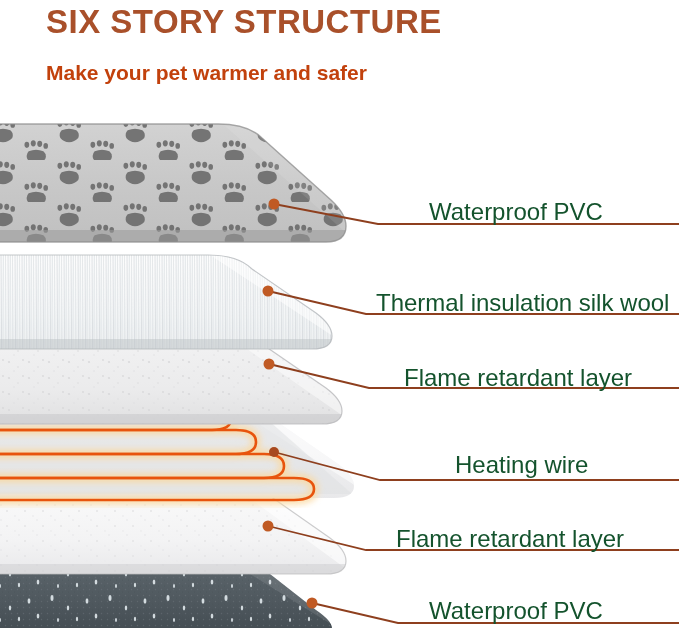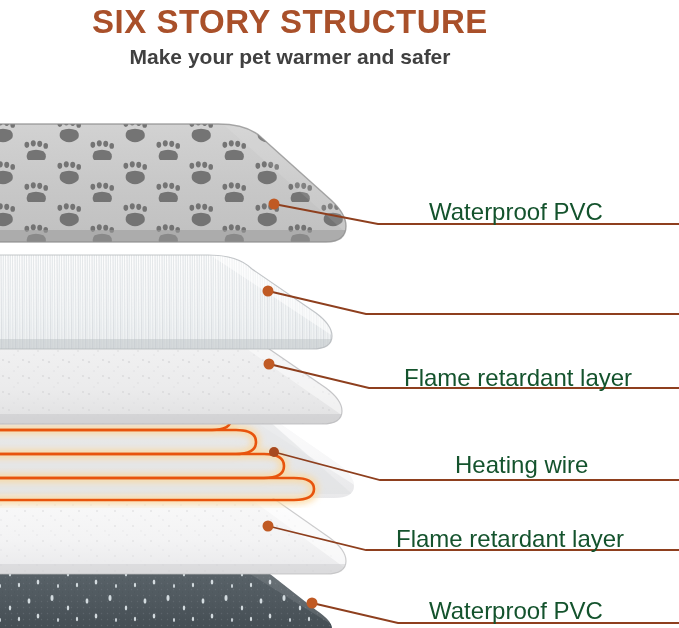--- a/index.html
+++ b/index.html
@@ -5,29 +5,29 @@
   html,body{margin:0;padding:0;}
   body{
     width:679px;height:628px;
     background:#ffffff;
     font-family:"Liberation Sans",sans-serif;
     overflow:hidden;position:relative;
   }
   #stage{position:absolute;inset:0;width:679px;height:628px;overflow:hidden;}
 
   
-  .header{position:absolute;left:0;top:0;width:580px;text-align:center;}
+  .header{position:absolute;left:0;top:0;width:580px;padding-left:46px;}
   .title{
     font-size:33px;font-weight:bold;letter-spacing:.5px;
     color:#a9502a;line-height:40px;margin-top:2px;
     white-space:nowrap;
   }
   .subtitle{
-    font-size:21px;font-weight:bold;color:#404040;
-    line-height:26px;margin-top:2px;white-space:nowrap;
+    font-size:21px;font-weight:bold;color:#c2410c;
+    line-height:26px;margin-top:18px;white-space:nowrap;
   }
 
   
   .slab{position:absolute;left:-14px;}
   .slab svg{display:block;}
 
   
   .leader{position:absolute;pointer-events:none;}
   .label{
     position:absolute;color:#14532d;font-size:24px;
@@ -250,20 +250,21 @@
     </svg>
   </div>
   <div class="label" style="left:429px;top:200px;z-index:31;">Waterproof PVC</div>
 
   <div class="leader" style="left:262px;top:285px;z-index:30;">
     <svg width="418" height="36" viewBox="0 0 418 36">
       <path d="M6,6 L104,29 L418,29" fill="none" stroke="#8e3f1e" stroke-width="1.8"></path>
       <circle cx="6" cy="6" r="5.5" fill="#c05a24"></circle>
     </svg>
   </div>
+  <div class="label" style="left:376px;top:291px;z-index:31;">Thermal insulation silk wool</div>
 
   <div class="leader" style="left:263px;top:358px;z-index:30;">
     <svg width="417" height="36" viewBox="0 0 417 36">
       <path d="M6,6 L106,30 L417,30" fill="none" stroke="#8e3f1e" stroke-width="1.8"></path>
       <circle cx="6" cy="6" r="5.5" fill="#c05a24"></circle>
     </svg>
   </div>
   <div class="label" style="left:404px;top:366px;z-index:31;">Flame retardant layer</div>
 
   <div class="leader" style="left:268px;top:446px;z-index:30;">

